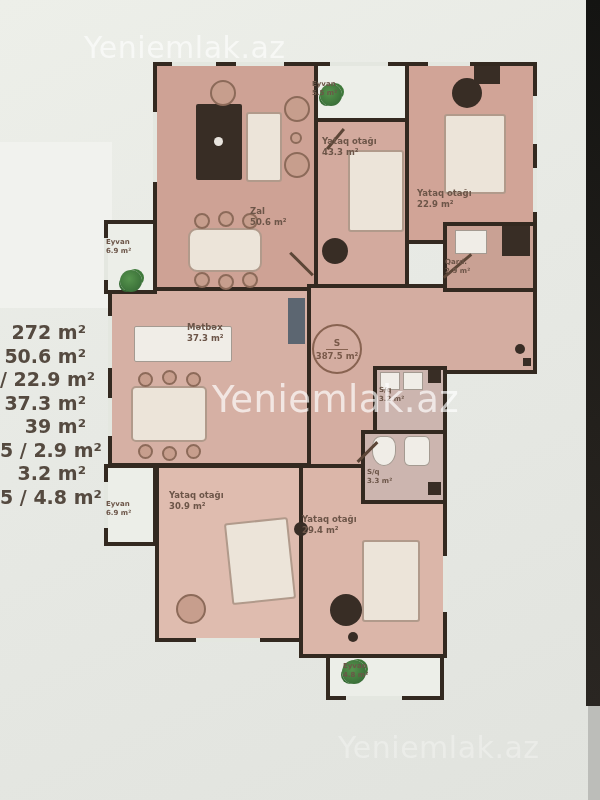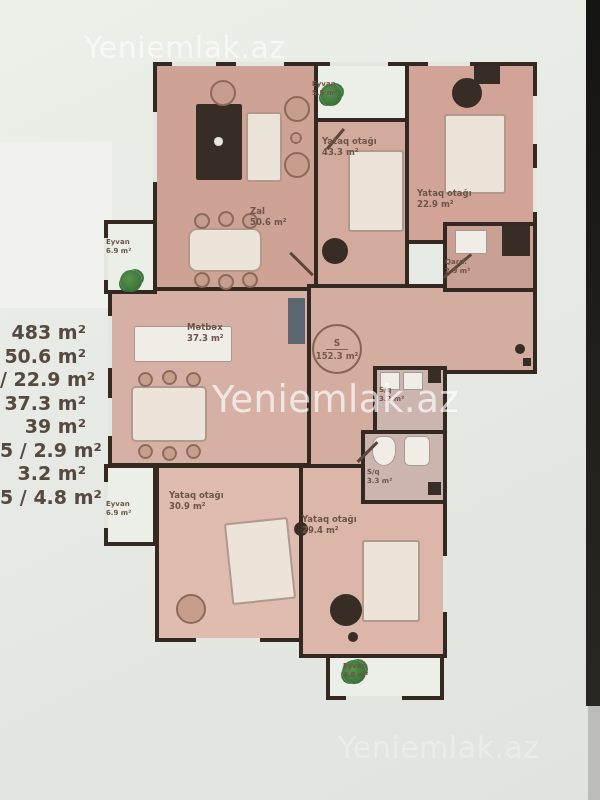--- a/index.html
+++ b/index.html
@@ -190,26 +190,26 @@
       <span class="rname">Yataq otağı</span>
       <span class="rarea">29.4 m²</span>
     </div>
     <div class="rlabel sm" style="left:343px;top:662px;width:100px;">
       <span class="rname">Eyvan</span>
       <span class="rarea">4.8 m²</span>
     </div>
 
     <div class="stamp">
       <span class="s-code">S</span>
-      <span class="s-total">152.3 m²</span>
+      <span class="s-total">387.5 m²</span>
     </div>
   </div>
 
   <div class="arealist">
-    <div>483 m²</div>
+    <div>272 m²</div>
     <div>50.6 m²</div>
     <div>/ 22.9 m²</div>
     <div>37.3 m²</div>
     <div>39 m²</div>
     <div>5 / 2.9 m²</div>
     <div>3.2 m²</div>
     <div>5 / 4.8 m²</div>
   </div>
 
   <div class="wm top">Yeniemlak.az</div>

